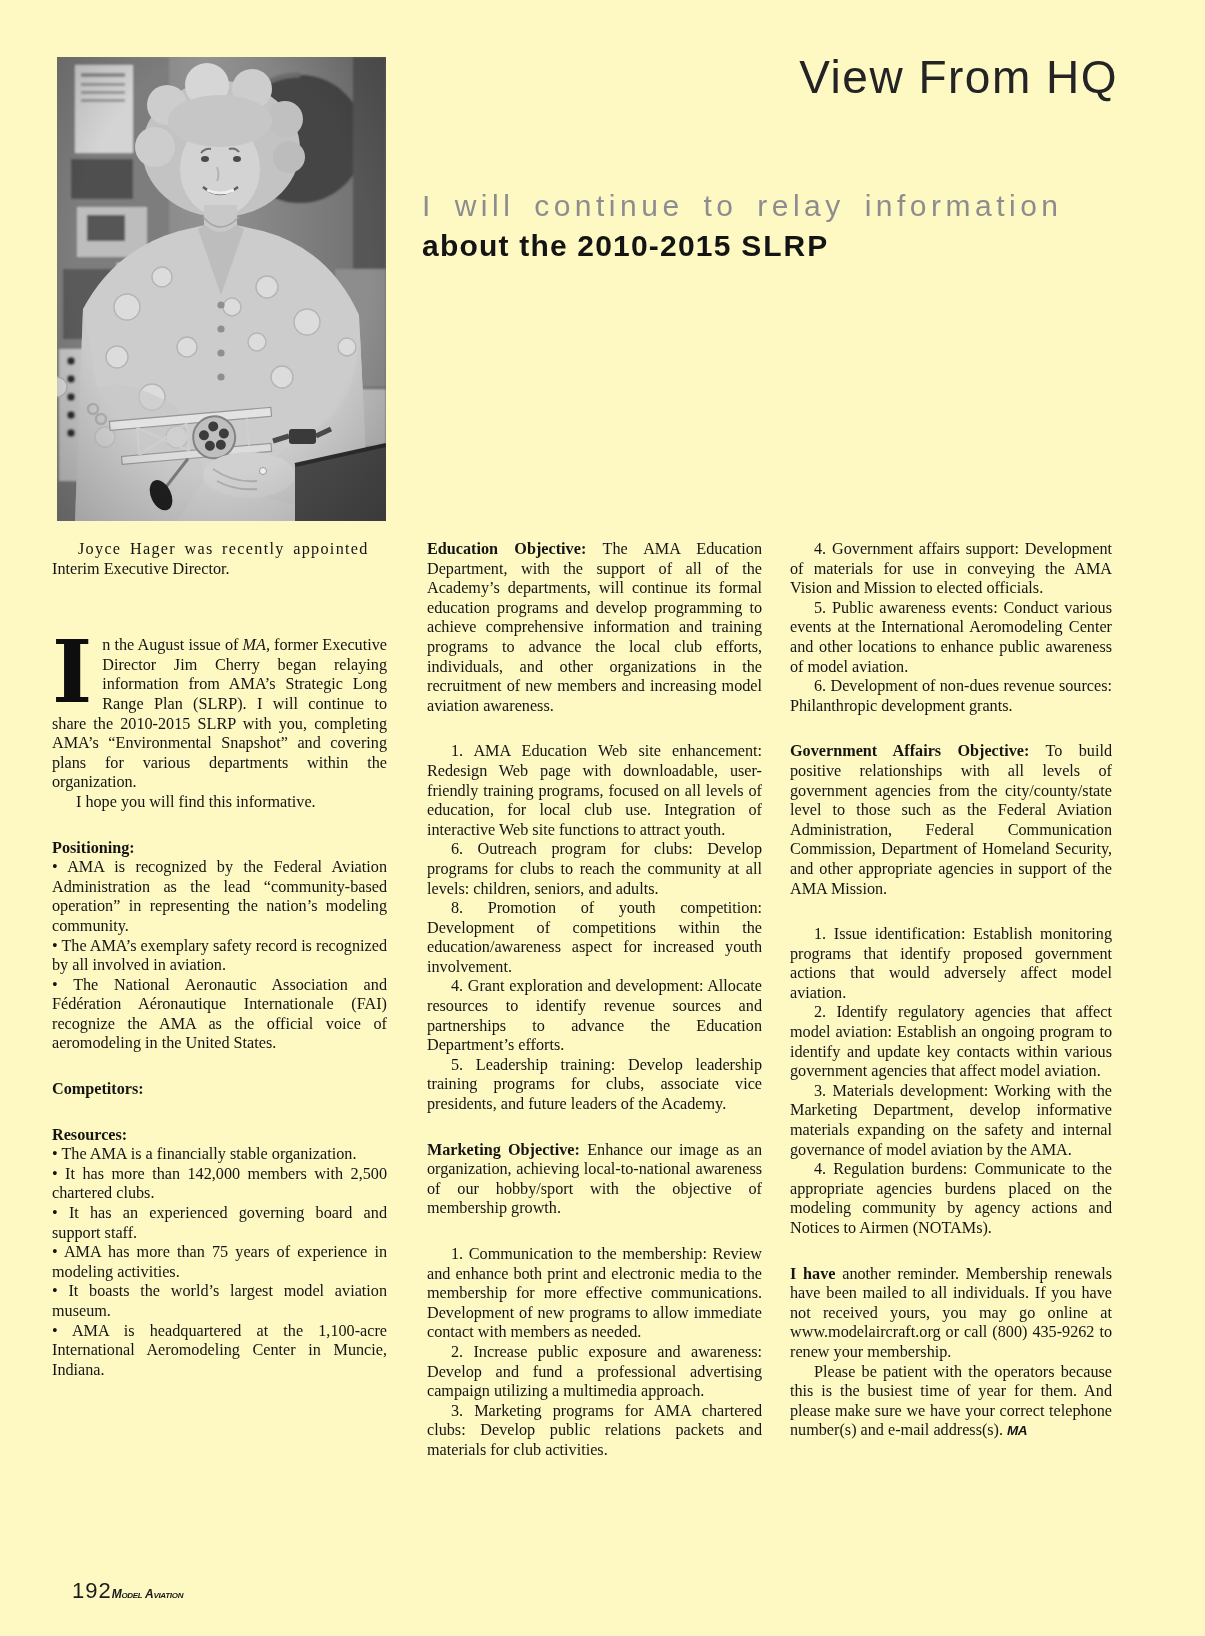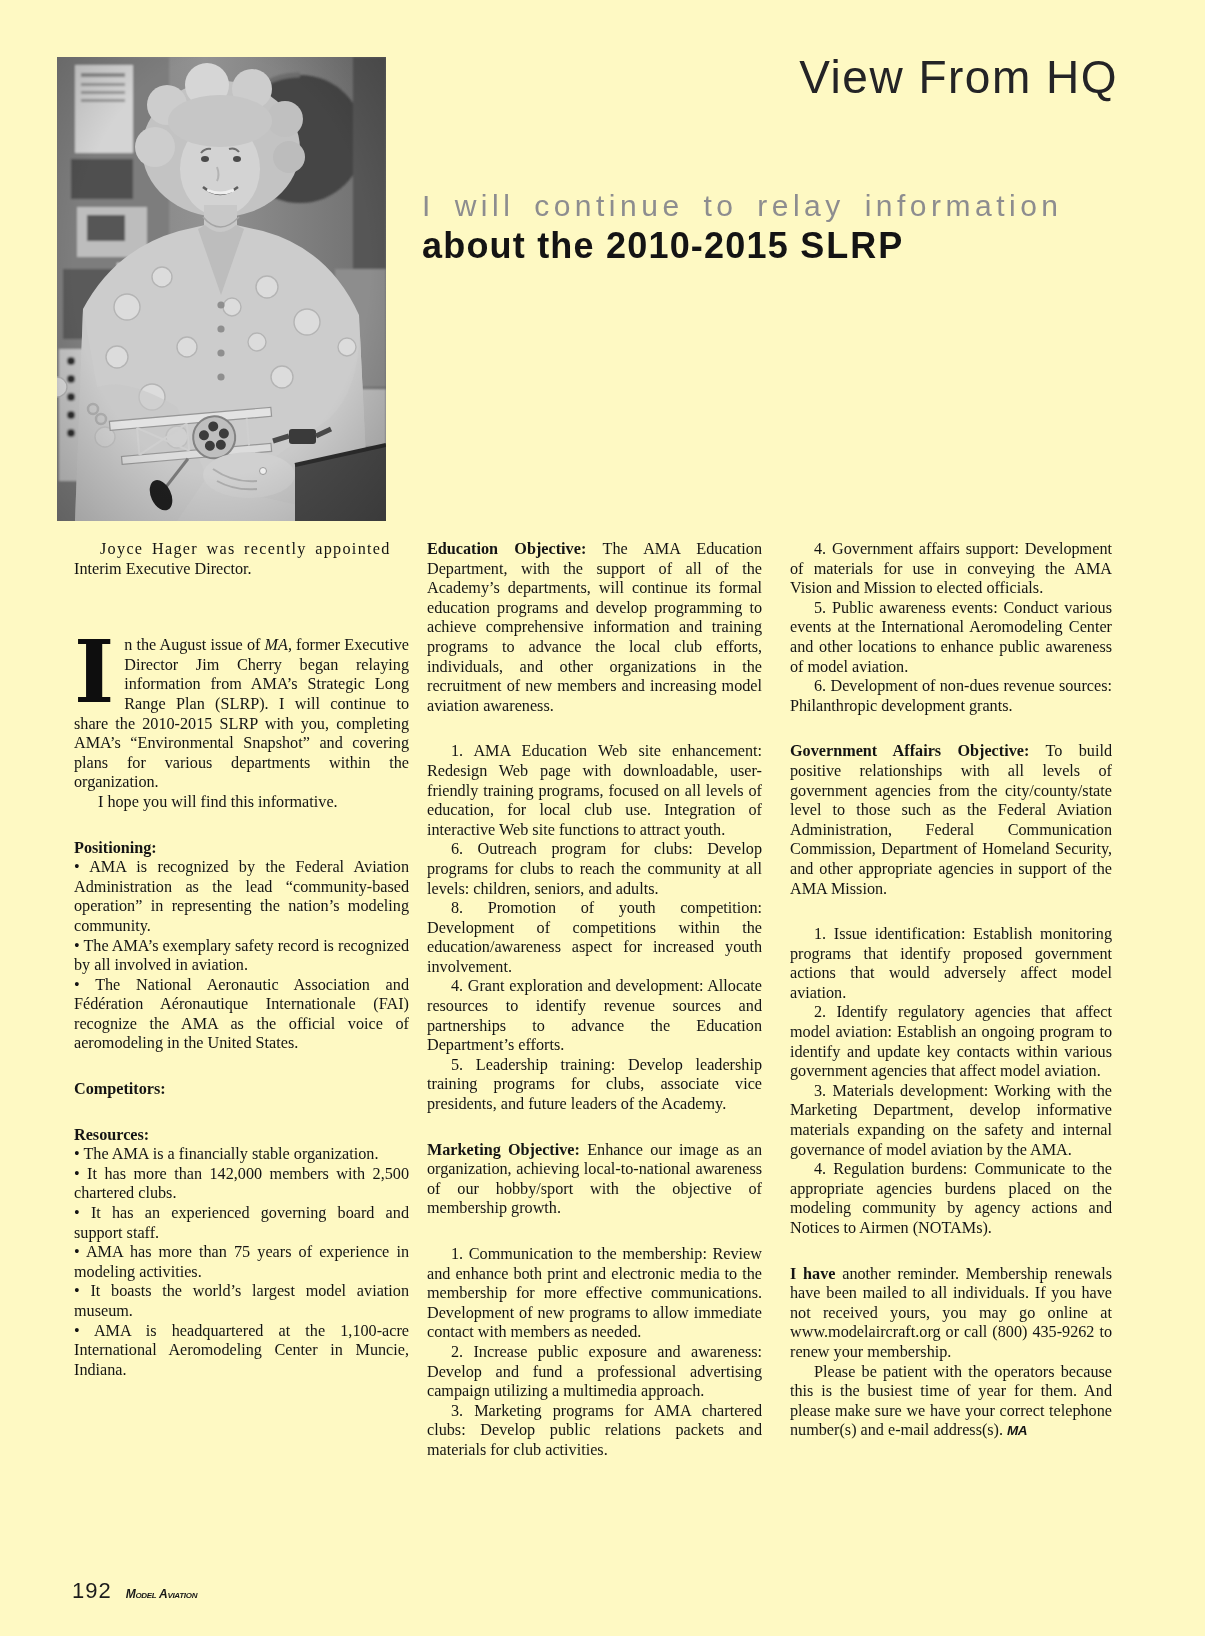--- a/index.html
+++ b/index.html
@@ -9,49 +9,49 @@
   
   .masthead{position:absolute;top:50px;left:500px;width:618px;text-align:right;
             font-family:"Liberation Sans",sans-serif;font-weight:400;font-size:46px;
             letter-spacing:1.5px;color:#242426;}
 
   
   .headline{position:absolute;left:422px;top:186px;width:700px;
             font-family:"Liberation Sans",sans-serif;line-height:40px;}
   .headline .hl1{display:block;font-size:30px;font-weight:400;color:#8d8d8f;
                  letter-spacing:4.5px;word-spacing:7px;white-space:nowrap;}
-  .headline .hl2{display:block;font-size:36px;color:#141414;letter-spacing:1.2px;white-space:nowrap;}
+  .headline .hl2{display:block;font-size:30px;color:#141414;letter-spacing:1.2px;white-space:nowrap;}
   .headline .hl2 .hl2a{font-weight:700;}
   .headline .hl2 .hl2b{font-weight:800;letter-spacing:2px;}
 
   
   .photo{position:absolute;left:57px;top:57px;width:329px;height:464px;background:#8a8a8a;overflow:hidden;}
   .photo svg{display:block;width:100%;height:100%;}
 
   
   .col{position:absolute;top:540px;font-size:16.2px;line-height:19.6px;text-align:justify;
        color:#141414;}
-  .col1{left:74px;width:335px;}
+  .col1{left:52px;width:335px;}
   .col2{left:427px;width:335px;}
   .col3{left:790px;width:322px;}
   .col p{margin:0;}
   .indent{text-indent:24px;}
   .gap{margin-top:26px !important;}
   .head{font-weight:bold;margin-top:26px !important;}
   .caption{text-indent:26px;text-align:left;}
   .cap1{letter-spacing:1.3px;word-spacing:3.2px;}
   .intro{margin-top:57px !important;}
   .dropcap{float:left;font-family:"DejaVu Serif",serif;font-weight:bold;font-size:86px;
            line-height:62px;margin:5px 10px 0 0;color:#0e0e0e;}
   .lead b{font-weight:bold;}
   .endmark{font-family:"Liberation Sans",sans-serif;font-style:italic;font-weight:800;
            font-size:13.5px;letter-spacing:-0.5px;}
 
   
-  .footer{position:absolute;left:72px;top:1578px;display:flex;align-items:baseline;gap:14px;
+  .footer{position:absolute;left:72px;top:1578px;display:flex;align-items:baseline;gap:0;
           font-family:"Liberation Sans",sans-serif;}
   .pagenum{font-size:22px;font-weight:400;color:#1c1c1c;letter-spacing:1px;}
   .maglogo{font-size:12px;font-weight:800;font-style:italic;font-variant:small-caps;
            letter-spacing:-0.3px;color:#181818;}
 </style>
 </head>
 <body>
 
 <div class="page">
 

